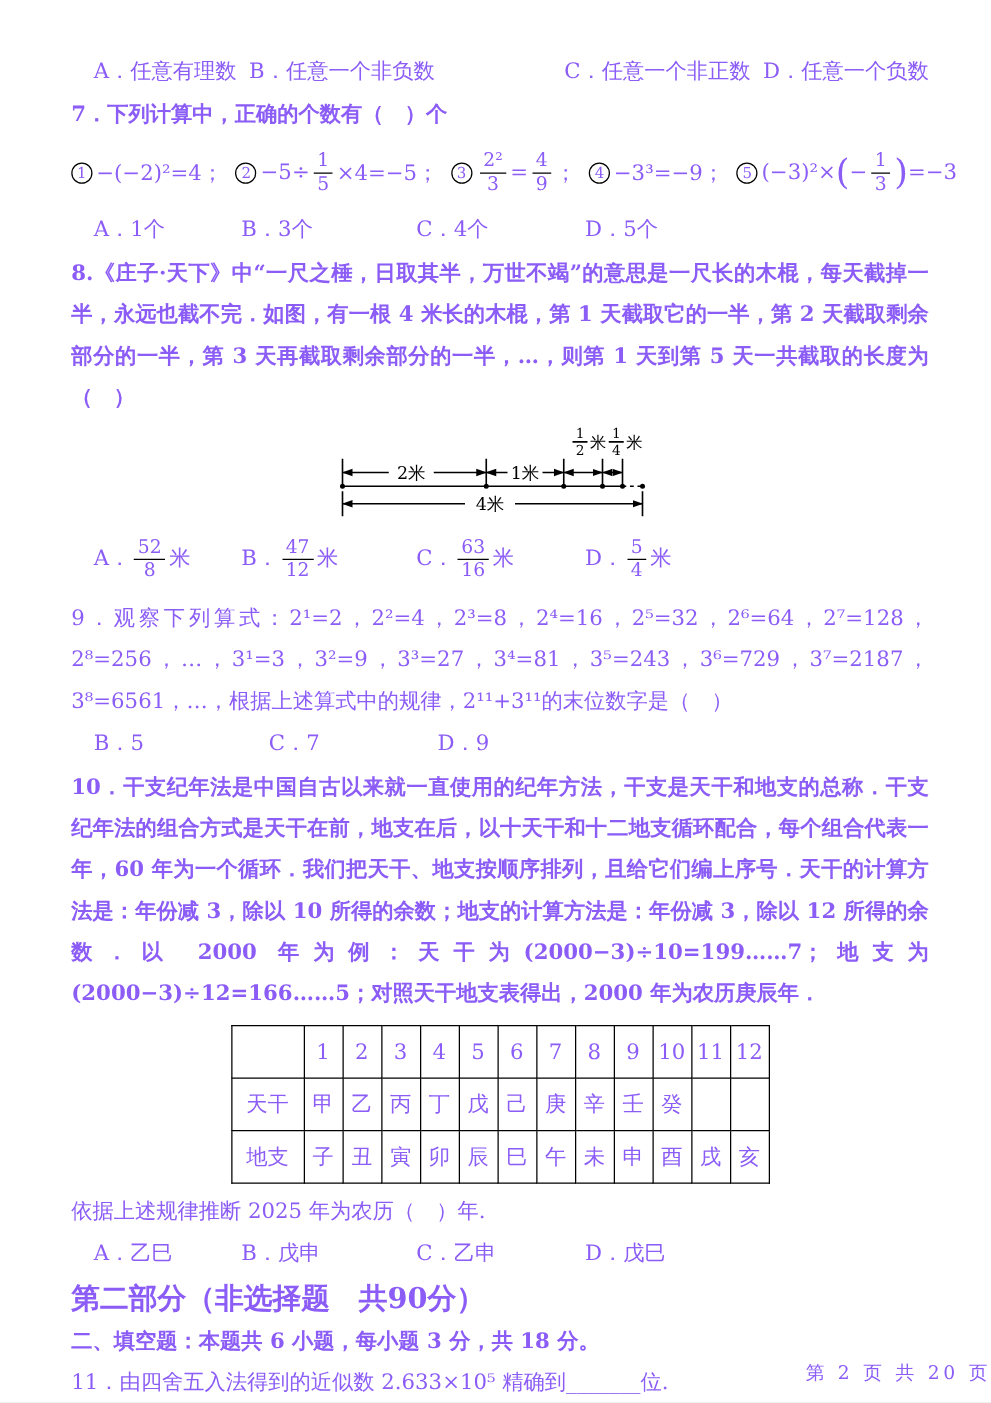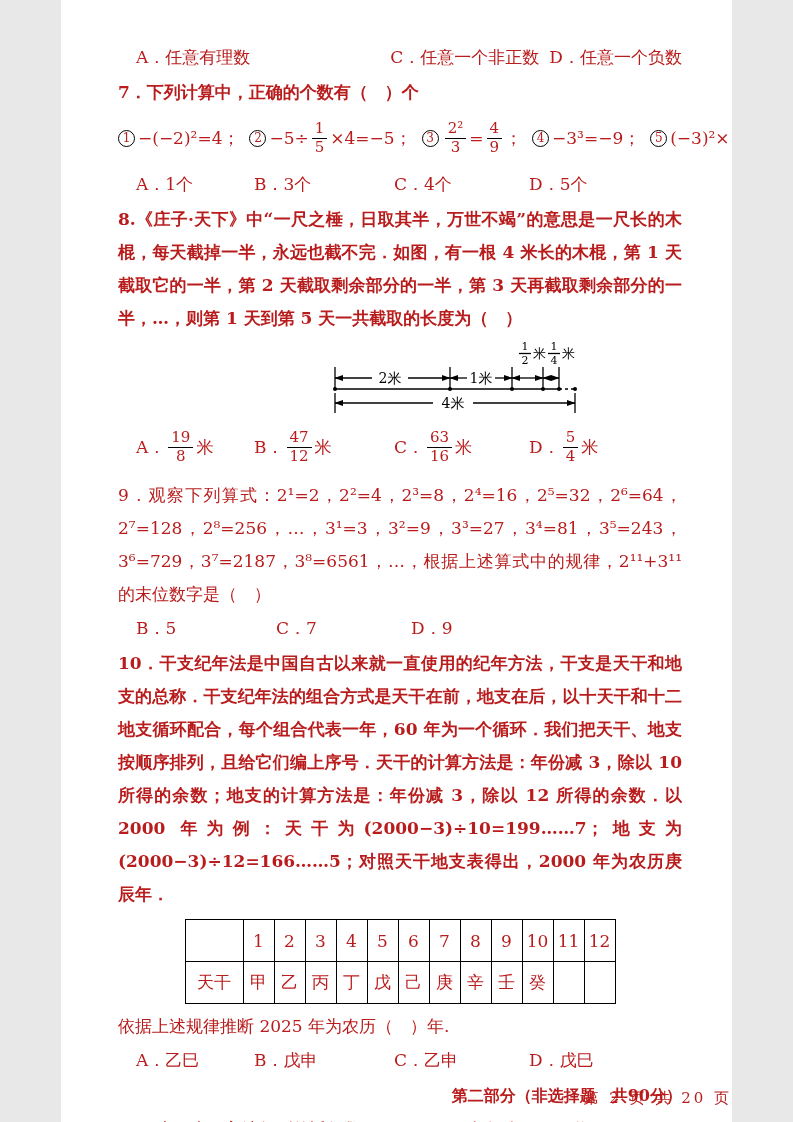--- a/index.html
+++ b/index.html
@@ -1,19 +1,19 @@
 <!DOCTYPE html>
 <html><head>
 <meta charset="utf-8">
 <style>
   * { margin:0; padding:0; box-sizing:border-box; }
   html,body { background:#e8e8e8; }
   .page {
-    position:relative; width:671px; height:1122px; margin:0 auto;
-    background:#ffffff; color:#b91c1c;
+    position:relative; width:793px; height:1122px; margin:0 auto;
+    background:#ffffff; color:#8b5cf6;
     font-family:"DejaVu Serif","Liberation Serif",serif;
     font-size:17px; overflow:hidden;
   }
   .content { position:absolute; left:57px; right:50px; top:40px; }
   .para { line-height:33px; text-align:justify; }
   .tight { margin-top:2px;font-weight:bold; }
   .opt-row { display:flex; padding-left:18px; line-height:34px; align-items:center; }
   .opt-row .o { flex:0 0 auto; }
   .w1 { width:118px; } .w2 { width:140px; } .w3 { width:135px; }
   .opt-row.tall { height:56px; }
@@ -31,33 +31,34 @@
   .bigp { font-size:165%; font-weight:300; line-height:1; }
   .diagram-wrap { margin:4px 0 2px 212px; height:78px; }
   svg .ln { stroke:#000; stroke-width:1.3; fill:none; }
   svg .dash { stroke-dasharray:3,3; }
   svg text { fill:#000; font-family:"DejaVu Serif","Liberation Serif",serif; }
   svg .dot { fill:#000; stroke:none; }
   .table-wrap { margin:8px 0 6px 0; display:flex; justify-content:center; }
   table.gz { border-collapse:collapse; text-align:center; }
   table.gz td { border:1px solid #000; width:31px; height:42px; font-size:17px; padding:0; }
   table.gz td.lbl { width:58px; }
-  .center-bold { text-align:right; font-weight:bold; line-height:34px; font-size:16px; }
+  .center-bold { text-align:left; font-weight:bold; line-height:34px; font-size:23px; }
   .bold { font-weight:bold; line-height:34px; }
   .footer { position:absolute; left:0; right:0; bottom:14px; text-align:right;
             font-size:15px; letter-spacing:3px; }
 </style>
 </head>
 <body>
 
 <div class="page">
   <div class="content">
 
     <div class="opt-row">
       <span class="o">A．任意有理数</span>
+      <span class="o" style="margin-left:10px">B．任意一个非负数</span>
       <span class="o" style="margin-left:auto">C．任意一个非正数</span>
       <span class="o" style="margin-left:10px">D．任意一个负数</span>
     </div>
 
     <p class="para tight">7．下列计算中，正确的个数有（　）个</p>
     <div class="formula-row">
       <span class="fitem">
         <span class="circ">1</span>
         <span>−(−2)²=4；</span>
       </span>
@@ -157,21 +158,21 @@
         <line class="ln" x1="245" y1="54" x2="245" y2="74"></line>
         <line class="ln" x1="5" y1="64" x2="103" y2="64" marker-start="url(#al)"></line>
         <line class="ln" x1="143" y1="64" x2="245" y2="64" marker-end="url(#ar)"></line>
         <text x="123" y="69" text-anchor="middle" font-size="14">4米</text>
       </svg>
     </div>
     <div class="opt-row tall">
       <span class="o w1 fitem">
         <span>A．</span>
         <span class="frac">
-          <span class="fn">19</span>
+          <span class="fn">52</span>
           <span class="fd">8</span>
         </span>
         <span>米</span>
       </span>
       <span class="o w2 fitem">
         <span>B．</span>
         <span class="frac">
           <span class="fn">47</span>
           <span class="fd">12</span>
         </span>
@@ -229,31 +230,47 @@
           <td>丁</td>
           <td>戊</td>
           <td>己</td>
           <td>庚</td>
           <td>辛</td>
           <td>壬</td>
           <td>癸</td>
           <td></td>
           <td></td>
         </tr>
+        <tr>
+          <td class="lbl">地支</td>
+          <td>子</td>
+          <td>丑</td>
+          <td>寅</td>
+          <td>卯</td>
+          <td>辰</td>
+          <td>巳</td>
+          <td>午</td>
+          <td>未</td>
+          <td>申</td>
+          <td>酉</td>
+          <td>戌</td>
+          <td>亥</td>
+        </tr>
       </tbody>
         </table>
     </div>
     <p class="para">依据上述规律推断 2025 年为农历（　）年.</p>
     <div class="opt-row">
       <span class="o w1">A．乙巳</span>
       <span class="o w2">B．戊申</span>
       <span class="o w3">C．乙申</span>
       <span class="o">D．戊巳</span>
     </div>
 
     <div class="center-bold" style="margin-top:2px">第二部分（非选择题　共90分）</div>
+    <div class="bold">二、填空题：本题共 6 小题，每小题 3 分，共 18 分。</div>
 
     <p class="para"><span>11．由四舍五入法得到的近似数 2.633×10⁵ 精确到</span><span>_______</span><span>位.</span></p>
 
   </div>
 
   <div class="footer">第 2 页 共 20 页</div>
 </div>
 
 </body></html>

